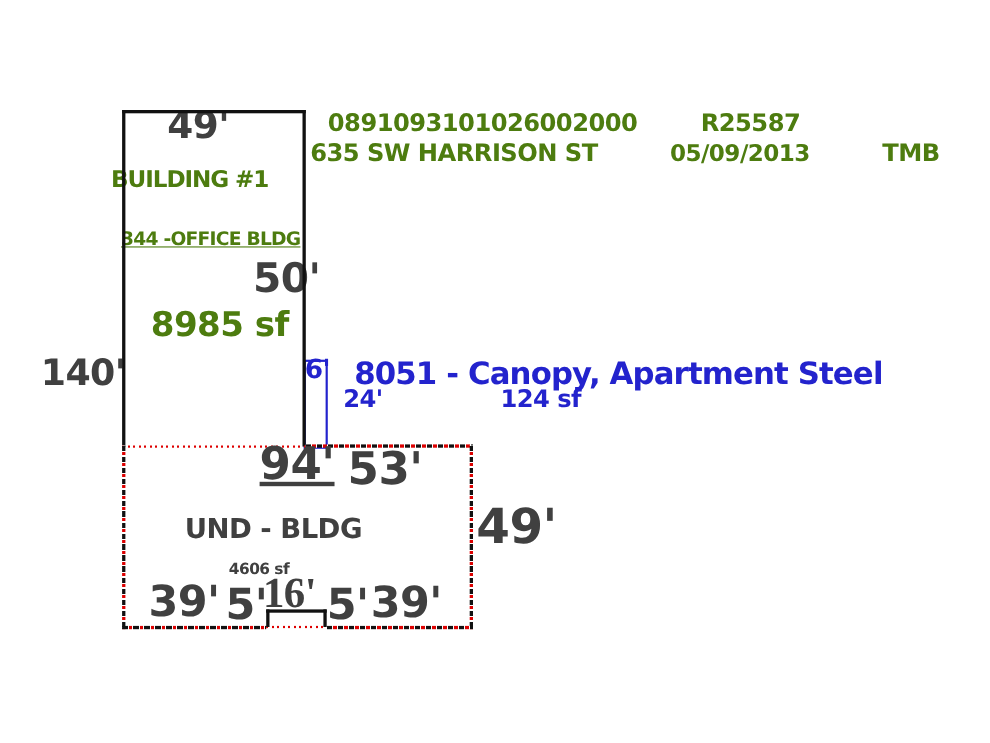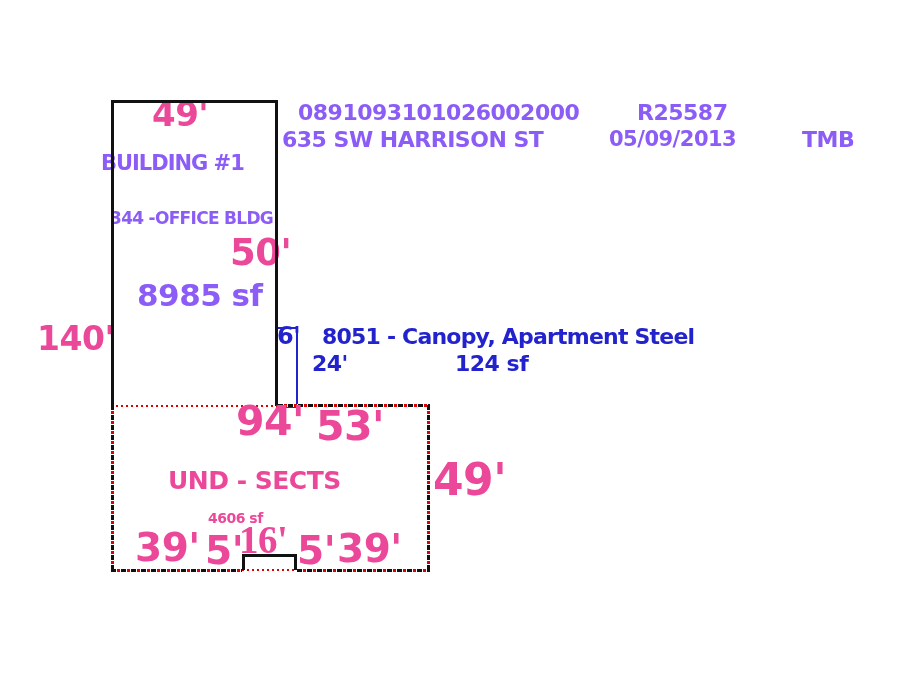--- a/index.html
+++ b/index.html
@@ -1,22 +1,22 @@
 <!DOCTYPE html>
 <html><head>
 <meta charset="utf-8">
 <style>
   html,body{margin:0;padding:0;background:#fff;}
   .canvas{
     position:relative;width:900px;height:675px;background:#ffffff;overflow:hidden;
     font-family:"DejaVu Sans","Liberation Sans",sans-serif;font-weight:bold;
   }
   .t{position:absolute;white-space:nowrap;line-height:1;letter-spacing:-0.5px;}
-  .blk{color:#8b5cf6;}
-  .red{color:#ec4899;}
+  .blk{color:#4d7c0f;}
+  .red{color:#404040;}
   .blu{color:#2323cd;}
   .line{position:absolute;z-index:2;}
   .solid{background:#111111;}
   
   .dashH{background:repeating-linear-gradient(90deg,#111 0 5px,#fff 5px 6px,#dd0000 6px 9px,#fff 9px 10px);}
   .dashV{background:repeating-linear-gradient(180deg,#111 0 5px,#fff 5px 6px,#dd0000 6px 9px,#fff 9px 10px);}
   
   .dotH{background:repeating-linear-gradient(90deg,#dd0000 0 2px,transparent 2px 5px);}
   .canopy-rect{position:absolute;left:276px;top:327px;width:22px;height:81px;
     border:2px solid #2323cd;box-sizing:border-box;z-index:1;background:transparent;}
@@ -45,34 +45,34 @@
   <div class="line dashV" style="left:111px;top:405px;width:3px;height:167px;"></div>
   <div class="line dashV" style="left:427px;top:405px;width:3px;height:167px;"></div>
   <div class="line dashH" style="left:111px;top:569px;width:131px;height:3px;"></div>
   <div class="line dotH" style="left:242px;top:569px;width:55px;height:2px;"></div>
   <div class="line dashH" style="left:297px;top:569px;width:133px;height:3px;"></div>
 
   <div class="notch"></div>
 
   <span class="t red" style="left:152px;top:97px;font-size:34px;">49'</span>
   <span class="t blk" style="left:101px;top:153px;font-size:21px;letter-spacing:-1px;">BUILDING #1</span>
-  <span class="t blk" style="left:110px;top:210px;font-size:17px;letter-spacing:-0.7px;">344 -OFFICE BLDG</span>
+  <span class="t blk" style="left:110px;top:210px;font-size:17px;letter-spacing:-0.7px;text-decoration:underline;">344 -OFFICE BLDG</span>
   <span class="t red" style="left:230px;top:234px;font-size:37px;">50'</span>
   <span class="t blk" style="left:137px;top:280px;font-size:31px;">8985 sf</span>
   <span class="t red" style="left:37px;top:322px;font-size:33px;">140'</span>
 
   <span class="t blu" style="left:277px;top:324px;font-size:24px;z-index:4;">6'</span>
-  <span class="t blu" style="left:322px;top:326px;font-size:22px;letter-spacing:-0.8px;">8051 - Canopy, Apartment Steel</span>
+  <span class="t blu" style="left:322px;top:326px;font-size:28px;letter-spacing:-0.8px;">8051 - Canopy, Apartment Steel</span>
   <span class="t blu" style="left:312px;top:353px;font-size:22px;">24'</span>
   <span class="t blu" style="left:455px;top:353px;font-size:22px;">124 sf</span>
 
-  <span class="t red" style="left:236px;top:401px;font-size:41px;z-index:4;">94'</span>
+  <span class="t red" style="left:236px;top:401px;font-size:41px;z-index:4;text-decoration:underline;">94'</span>
   <span class="t red" style="left:316px;top:406px;font-size:41px;z-index:4;">53'</span>
   <span class="t red" style="left:433px;top:458px;font-size:44px;">49'</span>
-  <span class="t red" style="left:168px;top:468px;font-size:25px;">UND - SECTS</span>
+  <span class="t red" style="left:168px;top:468px;font-size:25px;">UND - BLDG</span>
   <span class="t red" style="left:208px;top:499px;font-size:14px;margin-top:12px;">4606 sf</span>
 
   <span class="t red" style="left:135px;top:528px;font-size:39px;z-index:4;">39'</span>
   <span class="t red" style="left:205px;top:531px;font-size:39px;z-index:4;">5'</span>
   <span class="t red" style="left:239px;top:520px;font-size:39px;z-index:4;font-family:Liberation Serif, serif;">16'</span>
   <span class="t red" style="left:297px;top:531px;font-size:39px;z-index:4;">5'</span>
   <span class="t red" style="left:337px;top:529px;font-size:39px;z-index:4;">39'</span>
 
 </div>
 

